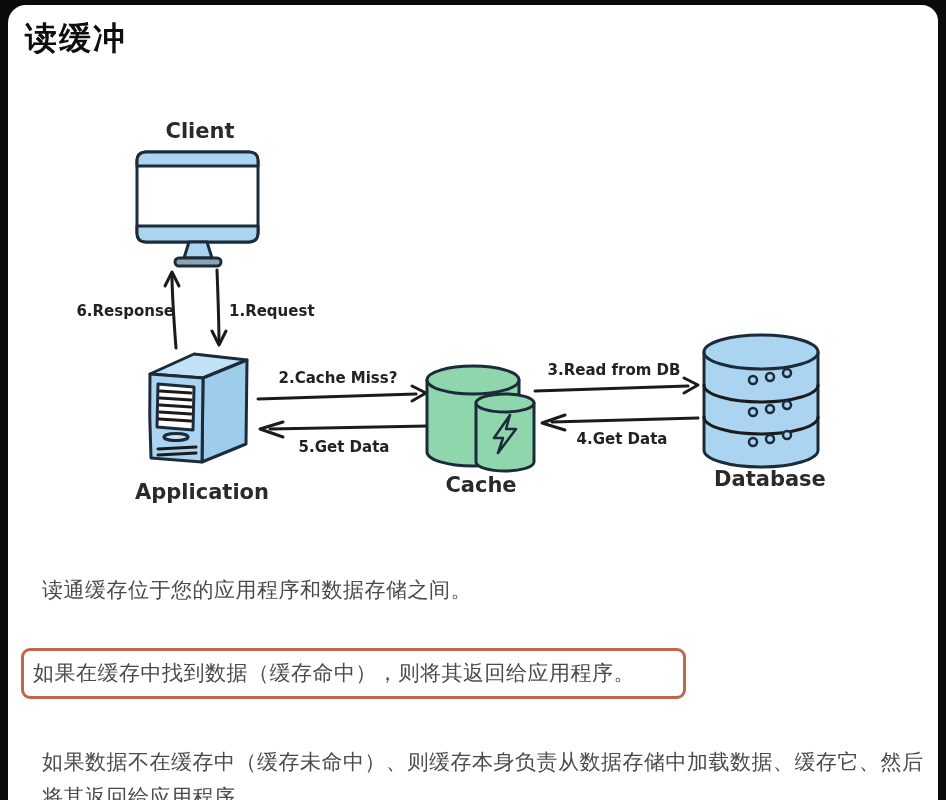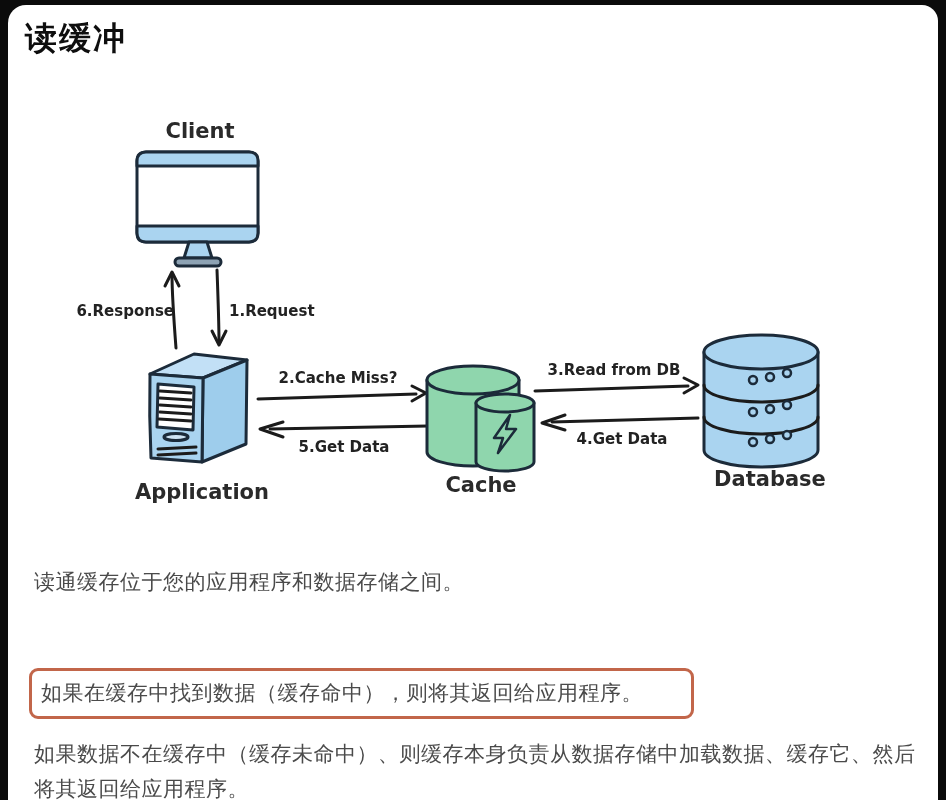--- a/index.html
+++ b/index.html
@@ -24,28 +24,28 @@
   .arrow-label{
     font-family:"DejaVu Sans", sans-serif;font-weight:600;font-size:15px;fill:#222;
   }
   .ln{stroke:#1b1b1b;stroke-width:3;fill:none;stroke-linecap:round;stroke-linejoin:round;}
   .outline{stroke:#1c2b3a;stroke-width:3;stroke-linejoin:round;stroke-linecap:round;}
   .blue{fill:#aad4f0;}
   .blue-light{fill:#c2e0f6;}
   .blue-side{fill:#9ecdec;}
   .green{fill:#8fd6ad;}
   .para{
-    position:absolute;left:22px;width:890px;margin:4px;
+    position:absolute;left:22px;width:890px;margin:12px;
     font-family:"Liberation Serif", serif;
     font-size:21px;color:#4a4a4a;line-height:35px;letter-spacing:0.5px;
   }
   .hl-box{
-    position:absolute;left:13px;top:663px;width:644px;
+    position:absolute;left:13px;top:643px;width:644px;
     border:3px solid #c2664a;border-radius:9px;
-    padding:8px 6px 9px 9px;background:#fff;margin-left:8px;
+    padding:8px 6px 9px 9px;background:#fff;
   }
   .hl-box p{
     margin:0;font-family:"Liberation Serif", serif;
     font-size:21px;color:#4a4a4a;letter-spacing:0.5px;white-space:nowrap;
   }
 </style>
 </head>
 <body>
 
 <div class="card">

